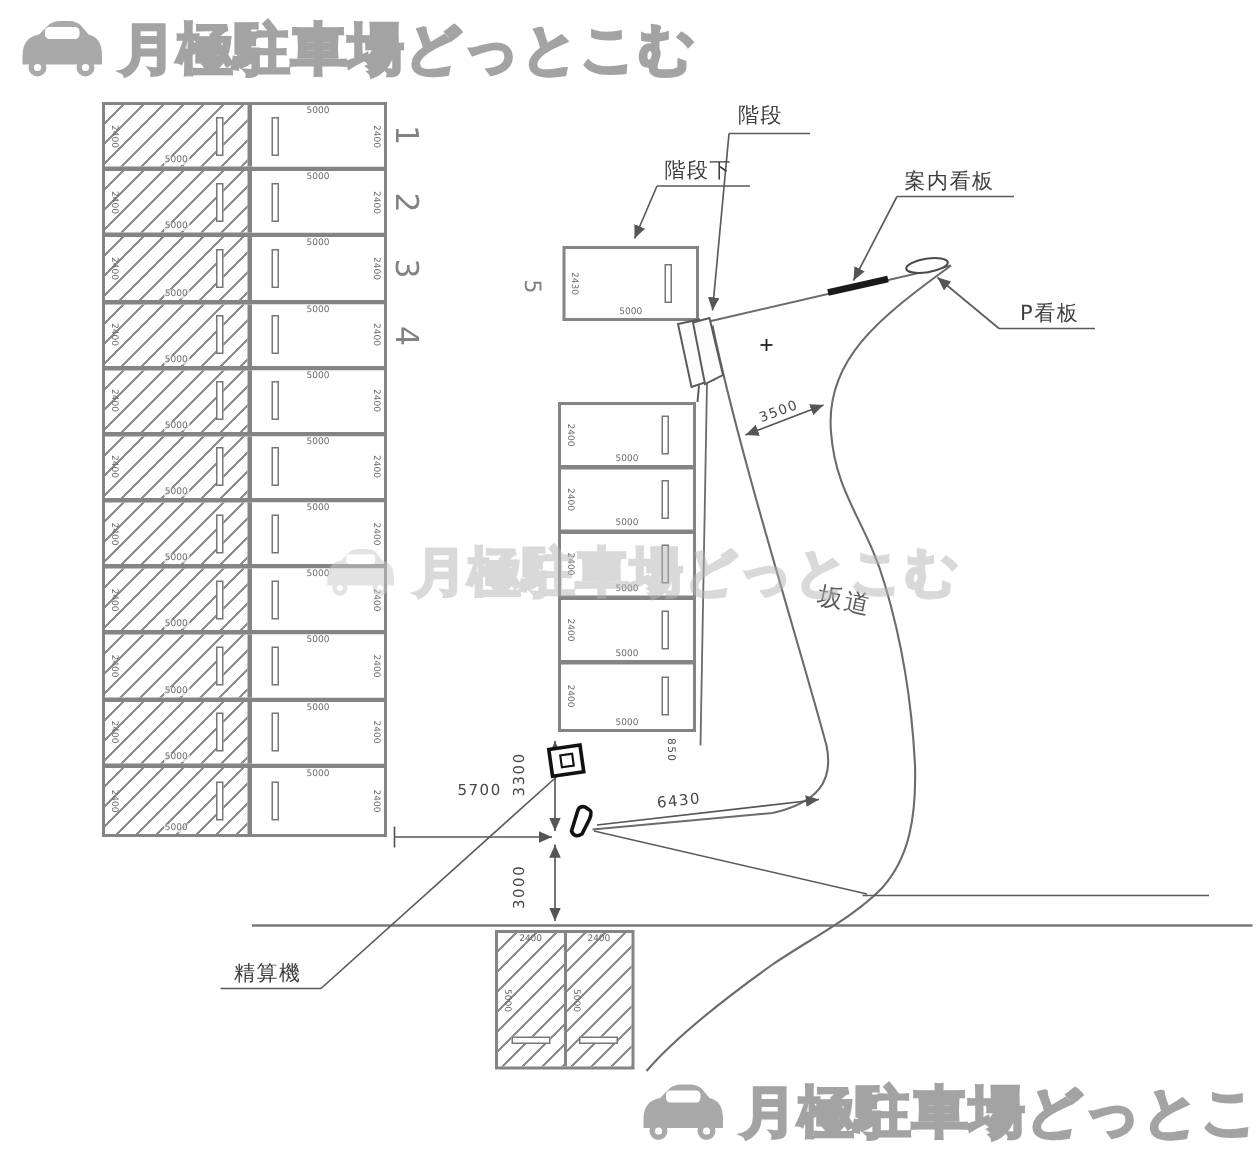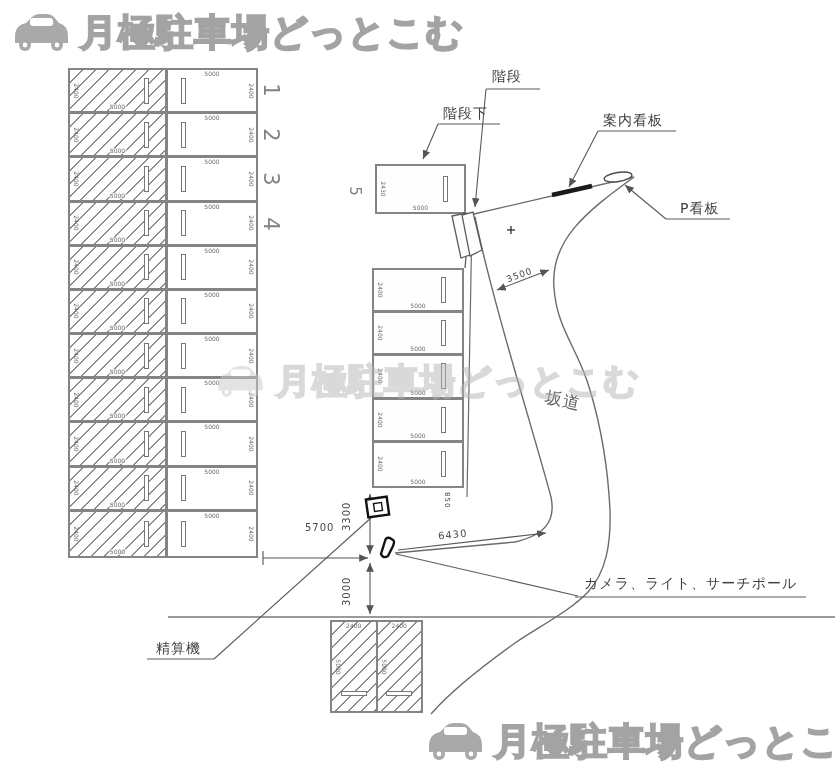--- a/index.html
+++ b/index.html
@@ -338,21 +338,20 @@
     </g>
 
     <path d="M381,554 L385,541 Q386,537 390,538 L393,540 Q395,541 393,546 L388,556 Q383,559 381,554 Z" fill="#fff" stroke="#111" stroke-width="2.4"></path>
   </svg>
 
   <div class="callout" style="left:443px;top:105px;">階段下</div>
   <div class="callout" style="left:492px;top:68px;">階段</div>
   <div class="callout" style="left:603px;top:112px;">案内看板</div>
   <div class="callout" style="left:680px;top:200px;">P看板</div>
   <div class="callout" style="left:545px;top:389px;font-size:17px;color:#5c5c5c;transform:rotate(12deg);">坂道</div>
-  <div class="callout" style="left:584px;top:575px;">カメラ、ライト、サーチポール</div>
   <div class="callout" style="left:156px;top:640px;">精算機</div>
 
   <div class="dimtxt" style="left:290px;top:522px;margin-left:15px;">5700</div>
   <div class="dimtxt" style="left:341px;top:531px;transform:rotate(-90deg);transform-origin:0 0;">3300</div>
   <div class="dimtxt" style="left:341px;top:606px;transform:rotate(-90deg);transform-origin:0 0;">3000</div>
   <div class="dimtxt" style="left:438px;top:529px;transform:rotate(-6deg);">6430</div>
   <div class="dimtxt" style="left:506px;top:270px;font-size:9px;transform:rotate(-20deg);">3500</div>
   <div class="dimtxt" style="left:451px;top:492px;font-size:7px;transform:rotate(90deg);transform-origin:0 0;">850</div>
 
 </div>

